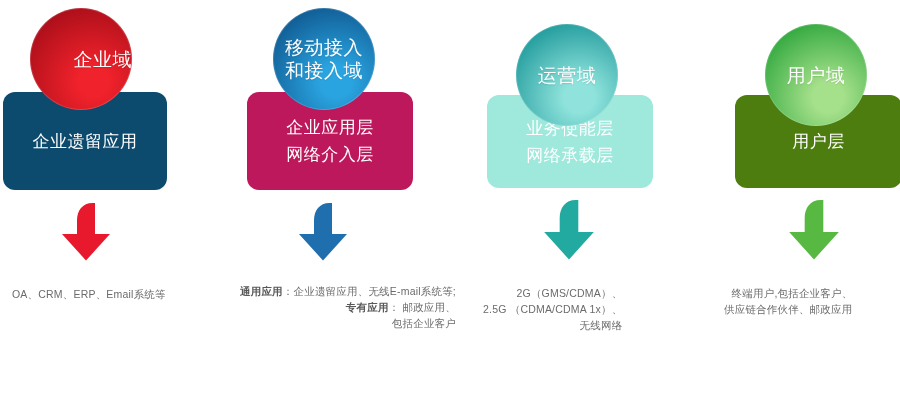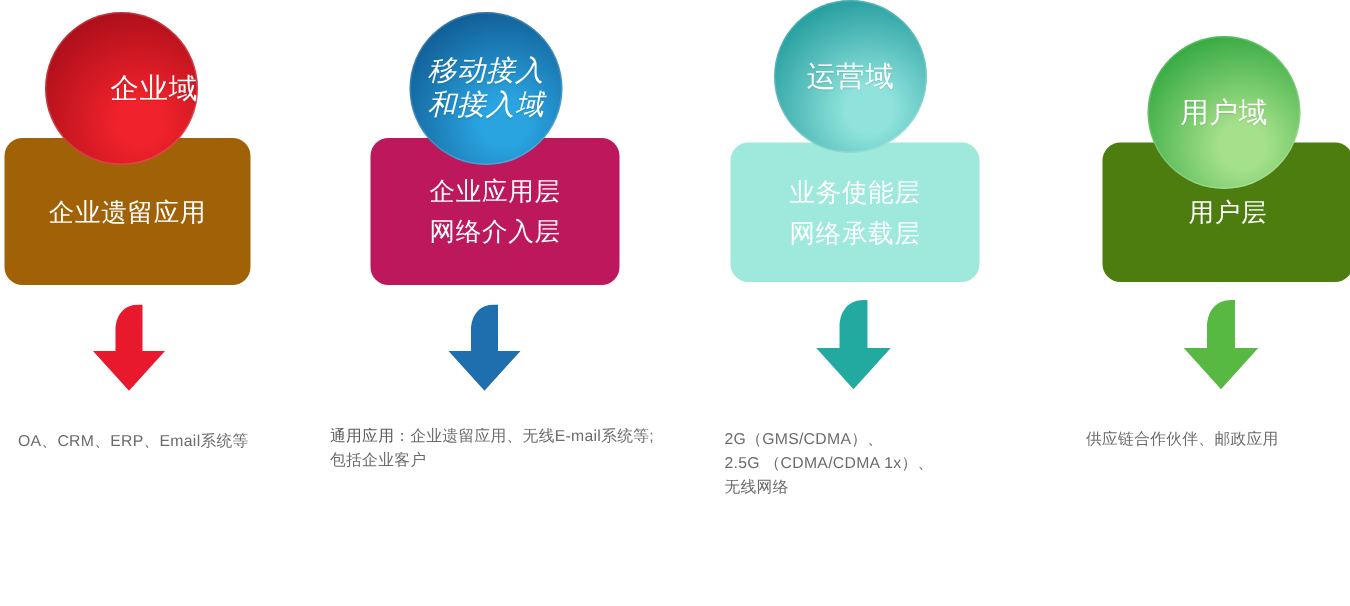--- a/index.html
+++ b/index.html
@@ -70,69 +70,70 @@
     z-index: 2;
   }
   
   .caption {
     position: absolute;
     color: #6b6b6b;
     font-size: 10.5px;
     line-height: 16px;
     letter-spacing: 0.2px;
   }
-  .caption .line { white-space: pre; }
-  .caption .bold { font-weight: normal; color: #595959; }
+  .caption .line { white-space: pre; text-align: right; }
+  .caption .bold { font-weight: bold; color: #595959; margin-left: 20px; }
   .caption-block + .caption-block { margin-top: 14px; }
 </style>
 </head>
 <body>
 
 <div id="stage">
     <div class="column" style="left: 0px;">
-      <div class="box" style="left: 3px; top: 92px; width: 164px; height: 98px; background: #a16207; align-items: center;">
+      <div class="box" style="left: 3px; top: 92px; width: 164px; height: 98px; background: #0c4a6e; align-items: center;">
         <div class="box-label">企业遗留应用</div>
       </div>
       <div class="circle" style="left: 30px; top: 8px; width: 102px; height: 102px; background: radial-gradient(circle at 62% 72%, rgb(240, 34, 43) 0%, rgb(240, 34, 43) 16%, rgb(158, 11, 23) 92%); box-shadow: rgba(255, 255, 255, 0.16) 0px 0px 0px 1px inset; justify-content: flex-end;">
         <div class="circle-label">企业域</div>
       </div>
       <svg class="arrow" width="50" height="58" viewBox="0 0 50 58" style="left: 61px; top: 203px;">
         <path d="M31.5,0 C21.5,0 16,7.5 16,17.5 L16,31 L1,31 L25,57.5 L49,31 L34,31 L34,0 Z" fill="#e8192c"></path>
       </svg>
       <div class="caption" style="left: 12px; top: 286px;">
         <div class="caption-block">
           <div class="line"><span>OA、CRM、ERP、Email系统等</span></div>
         </div>
       </div>
     </div>
     <div class="column" style="left: 225px;">
       <div class="box" style="left: 22px; top: 92px; width: 166px; height: 98px; background: #be185d;">
         <div class="box-label">企业应用层
 网络介入层</div>
       </div>
-      <div class="circle" style="left: 48px; top: 8px; width: 102px; height: 102px; background: radial-gradient(circle at 62% 72%, rgb(42, 164, 224) 0%, rgb(42, 164, 224) 16%, rgb(12, 79, 134) 92%); box-shadow: rgba(255, 255, 255, 0.16) 0px 0px 0px 1px inset; font-style: italic;">
+      <div class="circle" style="left: 48px; top: 8px; width: 102px; height: 102px; background: radial-gradient(circle at 62% 72%, rgb(42, 164, 224) 0%, rgb(42, 164, 224) 16%, rgb(12, 79, 134) 92%); box-shadow: rgba(255, 255, 255, 0.16) 0px 0px 0px 1px inset;">
         <div class="circle-label">移动接入
 和接入域</div>
       </div>
       <svg class="arrow" width="50" height="58" viewBox="0 0 50 58" style="left: 73px; top: 203px;">
         <path d="M31.5,0 C21.5,0 16,7.5 16,17.5 L16,31 L1,31 L25,57.5 L49,31 L34,31 L34,0 Z" fill="#1f6eae"></path>
       </svg>
       <div class="caption" style="left: -5px; top: 283px;">
         <div class="caption-block">
           <div class="line"><span class="bold">通用应用</span><span>：企业遗留应用、无线E-mail系统等;</span></div>
+          <div class="line"><span class="bold">专有应用</span><span>： 邮政应用、</span></div>
           <div class="line"><span>包括企业客户</span></div>
         </div>
       </div>
     </div>
     <div class="column" style="left: 460px;">
       <div class="box" style="left: 27px; top: 95px; width: 166px; height: 93px; background: rgb(159, 232, 220);">
         <div class="box-label">业务使能层
 网络承载层</div>
       </div>
-      <div class="circle" style="left: 56px; top: 0; width: 102px; height: 102px; background: radial-gradient(circle at 62% 72%, rgb(143, 227, 220) 0%, rgb(143, 227, 220) 16%, rgb(15, 143, 146) 92%); box-shadow: rgba(255, 255, 255, 0.16) 0px 0px 0px 1px inset;">
+      <div class="circle" style="left: 56px; top: 24px; width: 102px; height: 102px; background: radial-gradient(circle at 62% 72%, rgb(143, 227, 220) 0%, rgb(143, 227, 220) 16%, rgb(15, 143, 146) 92%); box-shadow: rgba(255, 255, 255, 0.16) 0px 0px 0px 1px inset;">
         <div class="circle-label">运营域</div>
       </div>
       <svg class="arrow" width="52" height="60" viewBox="0 0 50 58" style="left: 83px; top: 200px;">
         <path d="M31.5,0 C21.5,0 16,7.5 16,17.5 L16,31 L1,31 L25,57.5 L49,31 L34,31 L34,0 Z" fill="#22a9a0"></path>
       </svg>
       <div class="caption" style="left: 23px; top: 285px;">
         <div class="caption-block">
           <div class="line"><span>2G（GMS/CDMA）、</span></div>
           <div class="line"><span>2.5G （CDMA/CDMA 1x）、</span></div>
           <div class="line"><span>无线网络</span></div>
@@ -144,17 +145,18 @@
         <div class="box-label">用户层</div>
       </div>
       <div class="circle" style="left: 75px; top: 24px; width: 102px; height: 102px; background: radial-gradient(circle at 62% 72%, rgb(165, 224, 138) 0%, rgb(165, 224, 138) 16%, rgb(31, 159, 51) 92%); box-shadow: rgba(255, 255, 255, 0.16) 0px 0px 0px 1px inset;">
         <div class="circle-label">用户域</div>
       </div>
       <svg class="arrow" width="52" height="60" viewBox="0 0 50 58" style="left: 98px; top: 200px;">
         <path d="M31.5,0 C21.5,0 16,7.5 16,17.5 L16,31 L1,31 L25,57.5 L49,31 L34,31 L34,0 Z" fill="#57b842"></path>
       </svg>
       <div class="caption" style="left: 34px; top: 285px;">
         <div class="caption-block">
+          <div class="line"><span>终端用户,包括企业客户、</span></div>
           <div class="line"><span>供应链合作伙伴、邮政应用</span></div>
         </div>
       </div>
     </div>
   </div>
 
 </body></html>

